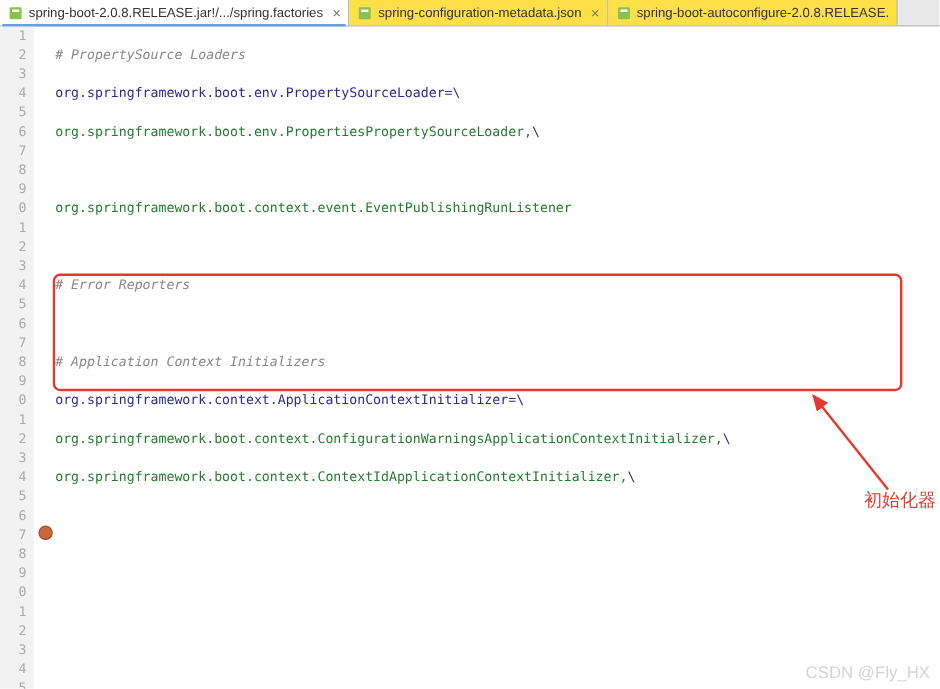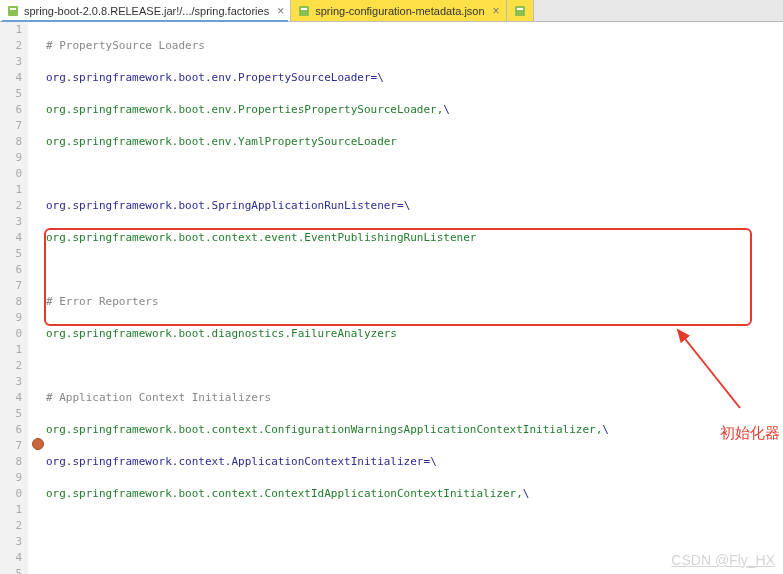--- a/index.html
+++ b/index.html
@@ -62,21 +62,21 @@
       min-width: 28px;
     }
     .code {
       flex: 1;
       padding-left: 18px;
       line-height: 16px;
       white-space: pre;
       position: relative;
     }
     .line { height: 16px; }
-    .comment { color: #888; }
+    .comment { color: #888; font-style: italic; }
     .key-head { color: #2c2b91; }
     .pkg { color: #247d2e; }
     .slash { color: #2c2b91; }
     .bp-icon {
       position: absolute;
       width: 12px; height: 12px;
       background: #c9663c;
       border-radius: 50%;
       border: 1px solid #a54e2a;
       left: 32px;
@@ -97,21 +97,20 @@
       position: absolute;
       pointer-events: none;
     }
     .watermark {
       position: absolute;
       right: 8px;
       bottom: 6px;
       color: rgba(120,120,120,0.32);
       font-family: Arial, sans-serif;
       font-size: 14px;
-      text-decoration: underline;
     }
   </style>
 </head>
 <body>
 
 <div class="tabs">
   <div class="tab active">
     <span class="tab-icon">
         <svg width="14" height="14">
           <rect x="2" y="2" width="10" height="10" fill="#8cc152" rx="1"></rect>
@@ -131,20 +130,21 @@
     <span>spring-configuration-metadata.json</span>
     <span class="close-x">×</span>
   </div>
   <div class="tab">
     <span class="tab-icon">
         <svg width="14" height="14">
           <rect x="2" y="2" width="10" height="10" fill="#8cc152" rx="1"></rect>
           <rect x="4" y="4" width="6" height="2" fill="#fff"></rect>
         </svg>
       </span>
+    <span>spring-boot-autoconfigure-2.0.8.RELEASE.</span>
   </div>
 </div>
 
 <div class="editor">
   <div class="gutter" id="gutter">
       <div class="line">1</div>
       <div class="line">2</div>
       <div class="line">3</div>
       <div class="line">4</div>
       <div class="line">5</div>
@@ -176,31 +176,28 @@
       <div class="line">1</div>
       <div class="line">2</div>
       <div class="line">3</div>
       <div class="line">4</div>
       <div class="line">5</div>
     </div>
   <div class="code" id="code">
 <div class="line"><span class="comment"># PropertySource Loaders</span></div>
 <div class="line"><span class="key-head">org.springframework.boot.env.PropertySourceLoader</span><span class="key-head">=</span><span class="slash">\</span></div>
 <div class="line"><span class="pkg">org.springframework.boot.env.PropertiesPropertySourceLoader</span><span class="pkg">,</span><span class="slash">\</span></div>
-<div class="line"><span class="pkg">org.springframework.boot.env.YamlPropertySourceLoader</span></div>
 <div class="line"></div>
-<div class="line"><span class="key-head">org.springframework.boot.SpringApplicationRunListener</span><span class="key-head">=</span><span class="slash">\</span></div>
 <div class="line"><span class="pkg">org.springframework.boot.context.event.EventPublishingRunListener</span></div>
 <div class="line"></div>
 <div class="line"><span class="comment"># Error Reporters</span></div>
-<div class="line"><span class="pkg">org.springframework.boot.diagnostics.FailureAnalyzers</span></div>
 <div class="line"></div>
 <div class="line"><span class="comment"># Application Context Initializers</span></div>
+<div class="line"><span class="key-head">org.springframework.context.ApplicationContextInitializer</span><span class="key-head">=</span><span class="slash">\</span></div>
 <div class="line"><span class="pkg">org.springframework.boot.context.ConfigurationWarningsApplicationContextInitializer</span><span class="pkg">,</span><span class="slash">\</span></div>
-<div class="line"><span class="key-head">org.springframework.context.ApplicationContextInitializer</span><span class="key-head">=</span><span class="slash">\</span></div>
 <div class="line"><span class="pkg">org.springframework.boot.context.ContextIdApplicationContextInitializer</span><span class="pkg">,</span><span class="slash">\</span></div>
 
 
 
 
 
 
 
 
 
@@ -223,15 +220,15 @@
 
 <svg class="arrow" style="left:660px; top:320px;" width="100" height="100">
   <defs>
     <marker id="ah" markerWidth="8" markerHeight="8" refX="6" refY="3" orient="auto">
       <path d="M0,0 L7,3 L0,6 Z" fill="#e23b2e"></path>
     </marker>
   </defs>
   <line x1="80" y1="88" x2="18" y2="10" stroke="#e23b2e" stroke-width="2" marker-end="url(#ah)"></line>
 </svg>
 
-<div class="annotation" style="left:720px; top:408px;margin-top:16px;">初始化器</div>
+<div class="annotation" style="left:720px; top:408px;">初始化器</div>
 
 <div class="watermark">CSDN @Fly_HX</div>
 
 </body></html>

